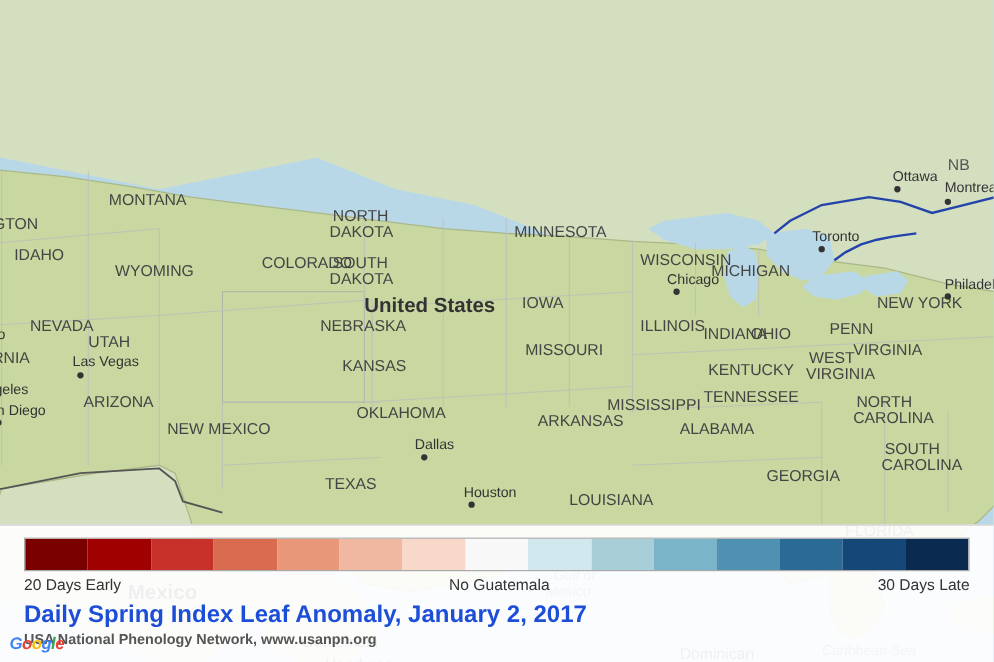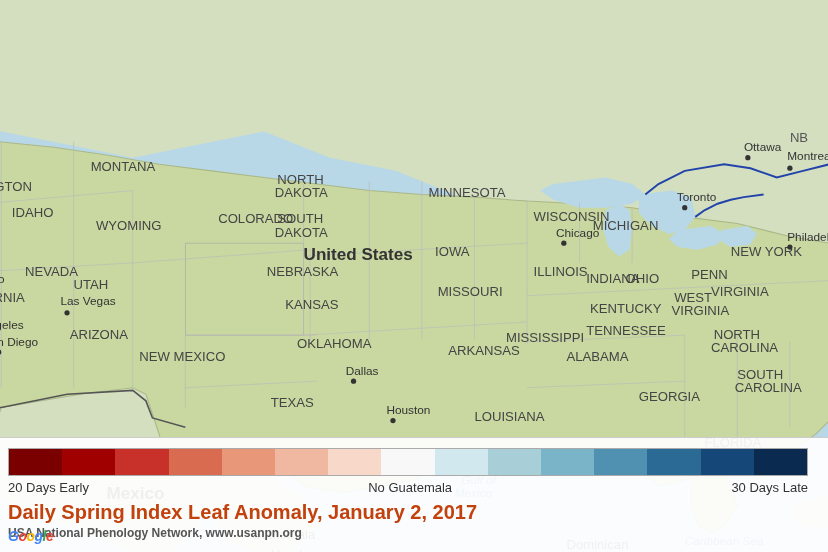--- a/index.html
+++ b/index.html
@@ -26,21 +26,21 @@
       width: 100%; height: 100%;
     }
 
     
     #legend-overlay {
       position: absolute;
       bottom: 0;
       left: 0;
       width: 100%;
       background: rgba(255,255,255,0.92);
-      padding: 10px 20px 12px 8px;
+      padding: 10px 20px 12px 20px;
       border-top: 1px solid #ccc;
     }
 
     #color-bar-container {
       display: flex;
       align-items: center;
       width: 100%;
       margin-bottom: 4px;
     }
 
@@ -72,21 +72,21 @@
     #legend-label-center {
       text-align: center;
     }
     #legend-label-right {
       text-align: right;
     }
 
     #chart-title {
       font-size: 20px;
       font-weight: bold;
-      color: #c2410c;
+      color: #1d4ed8;
       margin-bottom: 2px;
     }
 
     #chart-subtitle {
       font-size: 12px;
       color: #555;
       font-weight: bold;
     }
 
     #google-logo {

